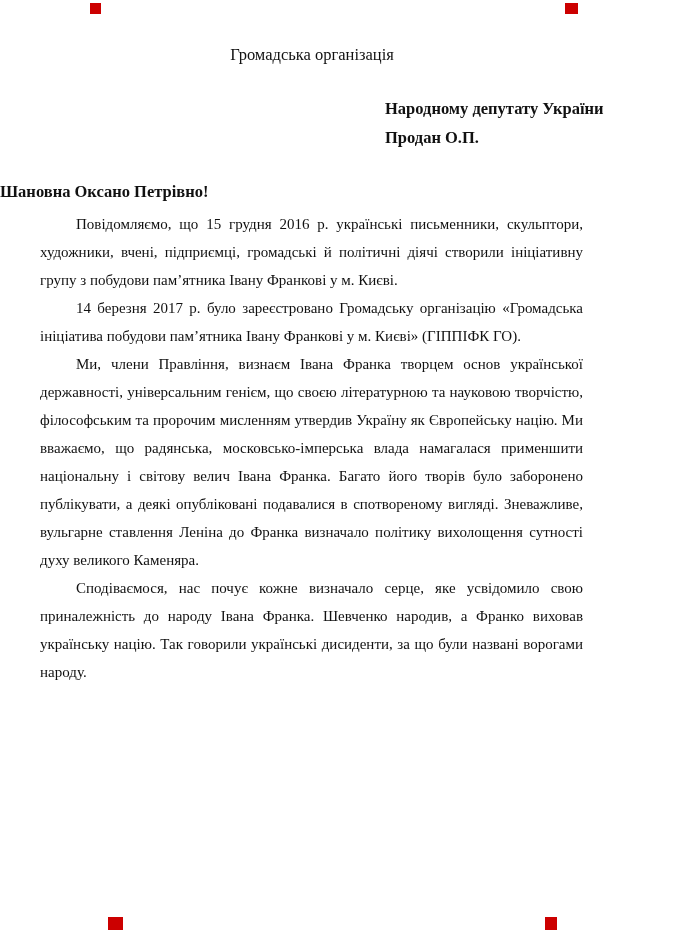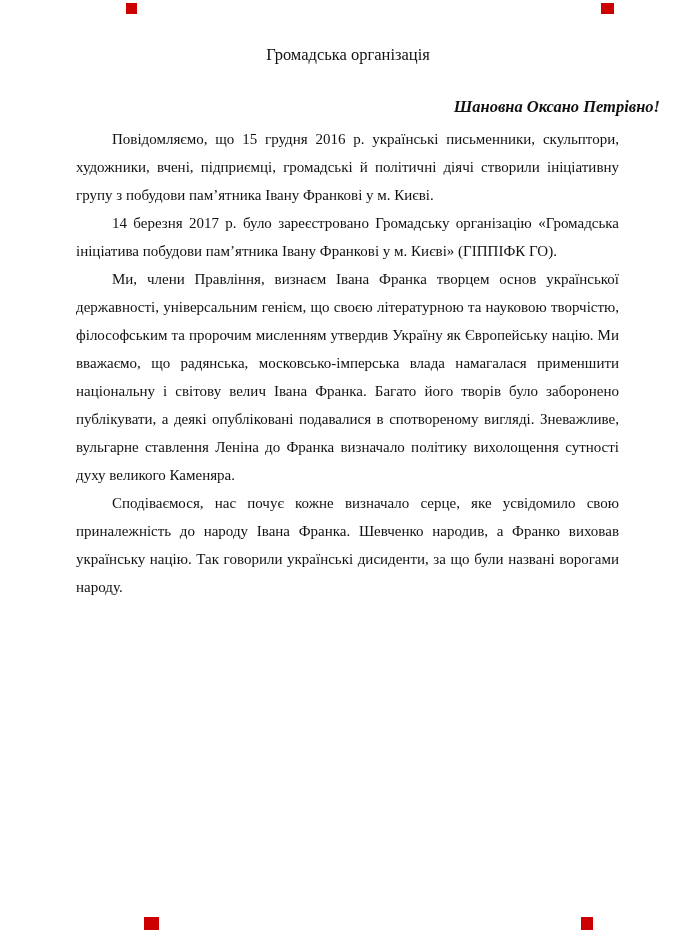--- a/index.html
+++ b/index.html
@@ -9,21 +9,20 @@
     background: #ffffff;
   }
   .page {
     position: relative;
     width: 624px;
     height: 940px;
     background: #ffffff;
     font-family: "Liberation Serif", "DejaVu Serif", serif;
     color: #1a1a1a;
     overflow: hidden;
-    margin-left: 36px;
   }
   .corner-mark {
     position: absolute;
     background: #cc0000;
   }
   .corner-mark.tl { left: 90px;  top: 3px;    width: 11px; height: 11px; }
   .corner-mark.tr { left: 565px; top: 3px;    width: 13px; height: 11px; }
   .corner-mark.bl { left: 108px; top: 917px;  width: 15px; height: 13px; }
   .corner-mark.br { left: 545px; top: 917px;  width: 12px; height: 13px; }
 
@@ -43,25 +42,24 @@
     margin-top: 27px;
     margin-left: 385px;
     font-weight: bold;
     font-size: 16.5px;
     line-height: 29px;
     color: #111;
   }
 
   .salutation {
     margin-top: 30px;
-    text-align: right;
+    text-align: left;
     font-weight: bold;
     font-size: 16.5px;
     color: #111;
-    font-style: italic;
   }
 
   .body-text {
     margin: 8px 41px 0 40px;
     font-size: 15px;
     line-height: 28px;
     text-align: justify;
     color: #111;
   }
   .body-text p {
@@ -76,20 +74,24 @@
 
   <div class="corner-mark tl" style="background: rgb(204, 0, 0);"></div>
   <div class="corner-mark tr" style="background: rgb(204, 0, 0);"></div>
   <div class="corner-mark bl" style="background: rgb(204, 0, 0);"></div>
   <div class="corner-mark br" style="background: rgb(204, 0, 0);"></div>
 
   <header class="org-header">
     <div>Громадська організація</div>
   </header>
 
+  <div class="addressee">
+    <div>Народному депутату України</div>
+    <div>Продан О.П.</div>
+  </div>
 
   <div class="salutation">Шановна Оксано Петрівно!</div>
 
   <div class="body-text">
     <p>Повідомляємо, що 15 грудня 2016 р. українські письменники, скульптори, художники, вчені, підприємці, громадські й політичні діячі створили ініціативну групу з побудови пам’ятника Івану Франкові у м. Києві.</p>
     <p>14 березня 2017 р. було зареєстровано Громадську організацію «Громадська ініціатива побудови пам’ятника Івану Франкові у м. Києві» (ГІППІФК ГО).</p>
     <p>Ми, члени Правління, визнаєм Івана Франка творцем основ української державності, універсальним генієм, що своєю літературною та науковою творчістю, філософським та пророчим мисленням утвердив Україну як Європейську націю. Ми вважаємо, що радянська, московсько-імперська влада намагалася применшити національну і світову велич Івана Франка. Багато його творів було заборонено публікувати, а деякі опубліковані подавалися в спотвореному вигляді. Зневажливе, вульгарне ставлення Леніна до Франка визначало політику вихолощення сутності духу великого Каменяра.</p>
     <p>Сподіваємося, нас почує кожне визначало серце, яке усвідомило свою приналежність до народу Івана Франка. Шевченко народив, а Франко виховав українську націю. Так говорили українські дисиденти, за що були названі ворогами народу.</p>
   </div>
 

